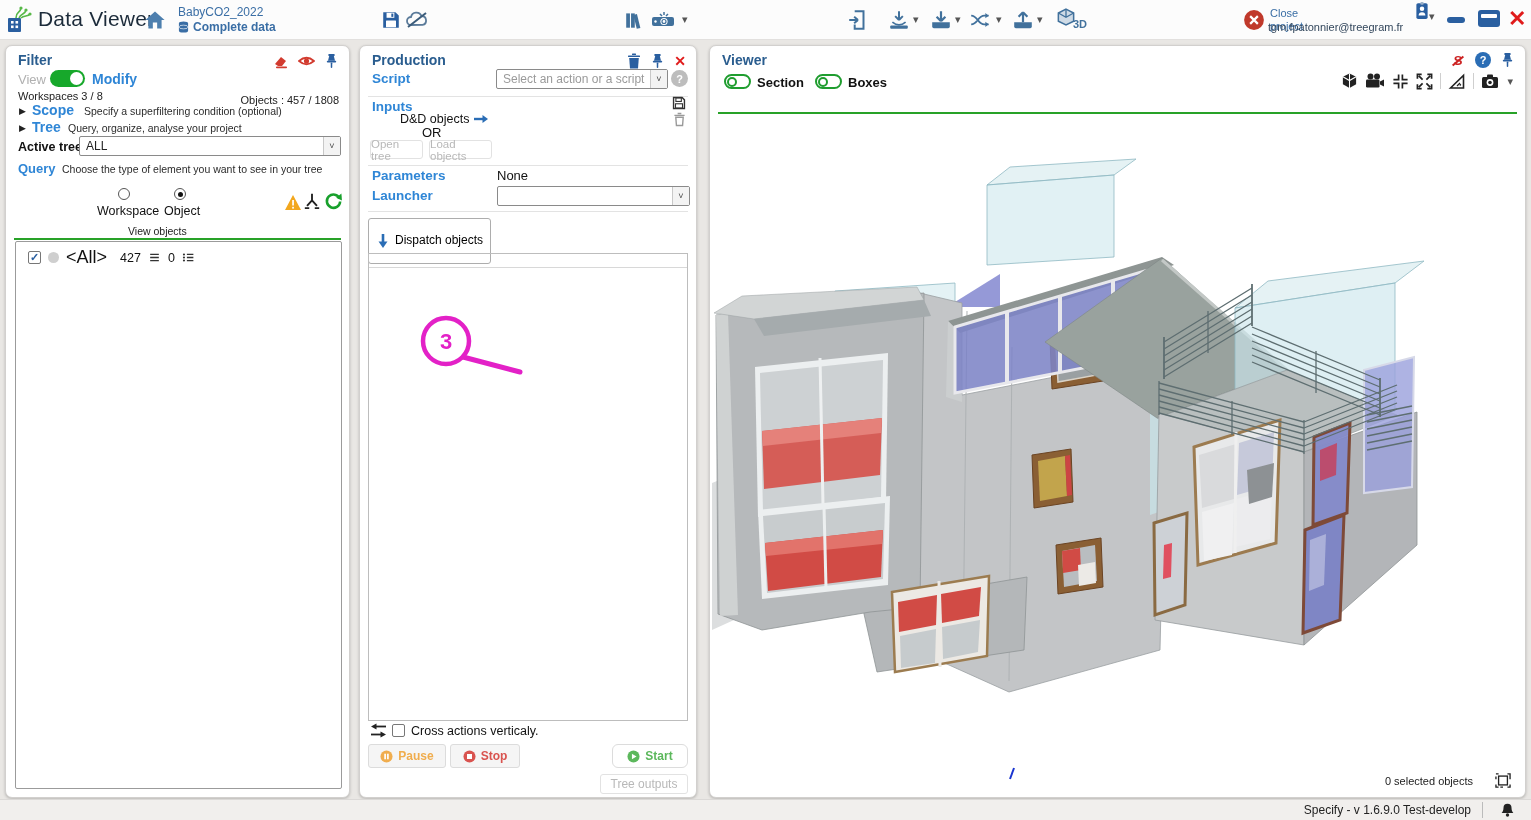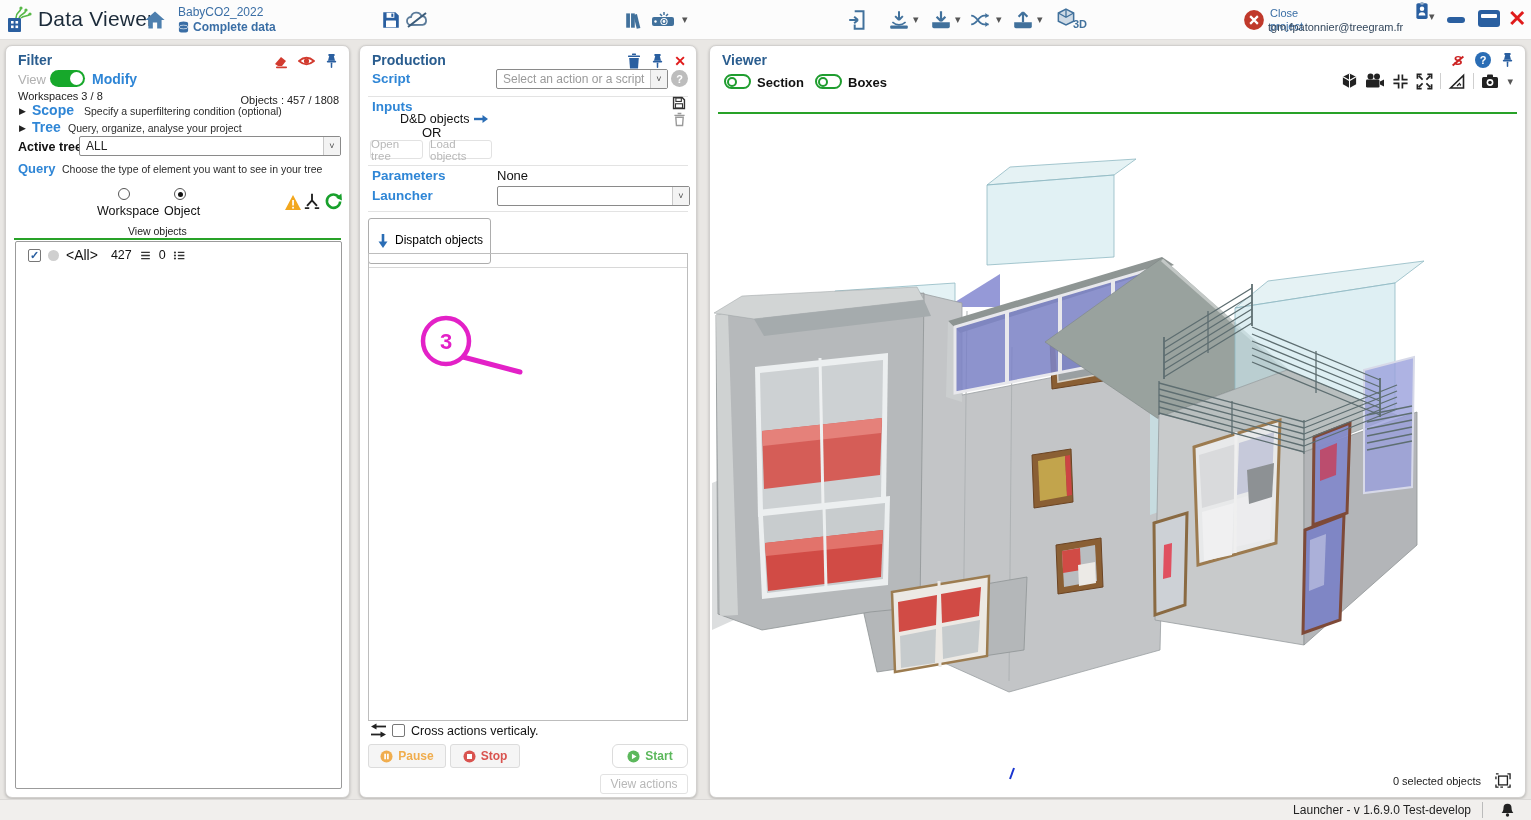--- a/index.html
+++ b/index.html
@@ -282,21 +282,21 @@
     </span>
 
     <span style="position:absolute;left:122px;top:179px;font-size:10.5px;color:#222;">View objects</span>
 
     <div class="greenline" style="left:8px;right:8px;top:192px;"></div>
 
     <div style="position:absolute;left:9px;top:195px;width:327px;height:548px;border:1px solid #9b9b9b;border-radius:2px;">
       <div style="position:absolute;left:12px;top:5px;display:flex;align-items:center;gap:7px;">
         <span class="chk">✓</span>
         <span style="width:11px;height:11px;border-radius:50%;background:#cfcfcf;display:inline-block;"></span>
-        <span style="font-size:14px;color:#111;">&lt;All&gt;</span>
+        <span style="font-size:18px;color:#111;">&lt;All&gt;</span>
         <span style="font-size:12.5px;color:#111;margin-left:6px;">427</span>
         <span class="icn">
           <svg width="13" height="13" viewBox="0 0 12 12">
               <g stroke="#333" stroke-width="1.2">
                 <path d="M2 3.2 h8 M2 6 h8 M2 8.8 h8"></path>
               </g>
             </svg>
         </span>
         <span style="font-size:12.5px;color:#111;">0</span>
         <span class="icn">
@@ -424,21 +424,21 @@
         </svg>
       <span>Stop</span>
     </span>
     <span class="btn" style="position:absolute;right:8px;top:698px;width:76px;height:24px;font-weight:bold;color:#5cb85c;border-radius:6px;">
       <svg width="13" height="13" viewBox="0 0 14 14">
           <circle cx="7" cy="7" r="6.5" fill="#5cb85c"></circle>
           <polygon points="5.3,4 10.3,7 5.3,10" fill="#fff"></polygon>
         </svg>
       <span>Start</span>
     </span>
-    <span class="btn disabled" style="position:absolute;right:8px;top:728px;width:88px;height:20px;">View actions</span>
+    <span class="btn disabled" style="position:absolute;right:8px;top:728px;width:88px;height:20px;">Tree outputs</span>
   </div>
 
   <div class="panel" style="left:709px;width:817px;">
     <span class="panel-title" style="position:absolute;left:12px;top:6px;">Viewer</span>
     <span class="hdr-icons" style="right:10px;top:6px;">
       <span class="s-slash">S</span>
       <span class="icn" style="width:16px;height:16px;border-radius:50%;background:#2a6db5;color:#fff;font-size:11px;font-weight:bold;">?</span>
       <span class="icn">
         <svg width="15" height="16" viewBox="0 0 16 17">
             <g fill="#2a5fa0">
@@ -622,33 +622,33 @@
             <line x1="520" y1="286" x2="520" y2="320"></line>
             <line x1="592" y1="305" x2="592" y2="339"></line>
           <path d="M592,331 L685,294 M592,325 L685,288 M592,319 L685,282 M592,313 L685,276 M592,307 L685,270"></path>
           <path d="M655,300 L700,291 M655,307 L700,298 M655,314 L700,305 M655,321 L700,312 M655,328 L700,319 M655,335 L700,326"></path>
         </g>
 
         <line x1="302" y1="653" x2="298" y2="664" stroke="#1a35d0" stroke-width="2"></line>
       </svg>
     </div>
 
-    <span style="position:absolute;right:14px;bottom:9px;display:flex;align-items:center;gap:14px;">
+    <span style="position:absolute;right:14px;bottom:9px;display:flex;align-items:center;gap:22px;">
       <span class="sel-obj-txt">0 selected objects</span>
       <svg width="16" height="15" viewBox="0 0 18 17">
           <g stroke="#222" stroke-width="1.5" fill="none">
             <rect x="4" y="3.5" width="10" height="10"></rect>
             <path d="M1 1 h3 M14 1 h3 v3 M1 13 v3 h3 M17 13 v3 h-3 M1 4 v3 M17 4 v3 M6 16 h3"></path>
           </g>
         </svg>
     </span>
   </div>
 
   <div class="statusbar">
-    <span class="status-txt" style="position:absolute;right:60px;top:3px;">Launcher - v 1.6.9.0 Test-develop</span>
+    <span class="status-txt" style="position:absolute;right:60px;top:3px;">Specify - v 1.6.9.0 Test-develop</span>
     <span style="position:absolute;right:48px;top:2px;width:1px;height:16px;background:#bbb;"></span>
     <span class="icn" style="position:absolute;right:16px;top:2px;">
       <svg width="15" height="16" viewBox="0 0 18 19">
           <path d="M9 2 a4.8 4.8 0 0 1 4.8 4.8 c0 3.4 1 5 2.2 6.2 H2 c1.2-1.2 2.2-2.8 2.2-6.2 A4.8 4.8 0 0 1 9 2 Z" fill="#222"></path>
           <circle cx="9" cy="15.5" r="2" fill="#222"></circle>
         </svg>
     </span>
   </div>
 
   <svg class="overlay">

